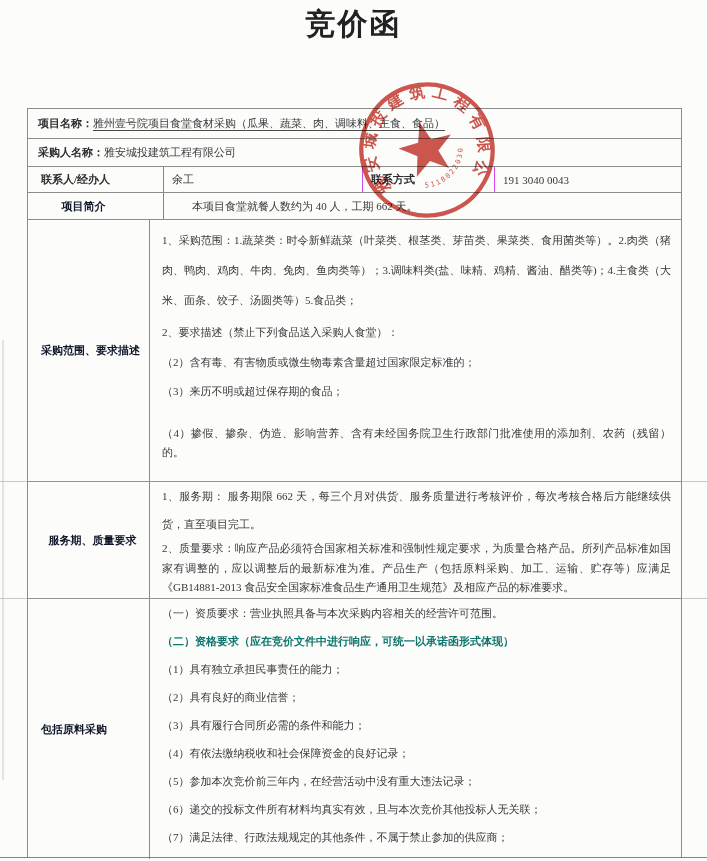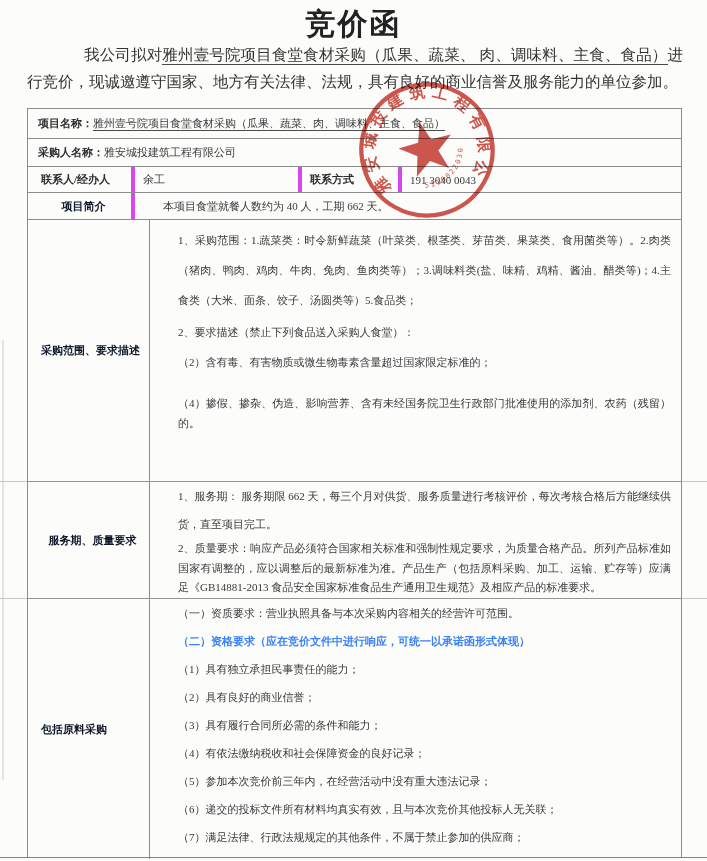--- a/index.html
+++ b/index.html
@@ -47,34 +47,34 @@
     display:flex;
     box-sizing:border-box;
     border-bottom:1px solid #8c8c8c;
   }
   .trow:last-child{border-bottom:none;}
   .cell{
     box-sizing:border-box;
     padding:0 8px;
     display:flex;align-items:center;
   }
-  .cell + .cell{border-left:4px solid #d946ef;}
+  .cell + .cell{border-left:1px solid #d946ef;margin-left:32px;}
   .lbl{font-weight:700;color:#2d2d2f;}
   .labelcol{
     width:103px;flex:0 0 103px;
     padding:0 5px 0 13px;
     display:flex;flex-direction:column;justify-content:center;
     font-weight:700;color:#0f172a;
     line-height:25px;
   }
   .contentcol{
     flex:1;
     border-left:1px solid #8c8c8c;
     box-sizing:border-box;
-    padding:3px 10px 0 28px;
+    padding:3px 10px 0 12px;
     text-align:justify;
   }
   .contentcol p{margin:0;line-height:19.5px;color:#38383a;}
   
   .r1{height:30px;}
   .r2{height:28px;}
   .r3{height:26px;}
   .r4{height:27px;}
   .r5{height:262px;}
   .r6{height:117px;}
@@ -91,21 +91,21 @@
   .scope p.p3{margin-top:10px;}
   .scope p.p4{margin-top:10px;}
   .scope p.p5{margin-top:22px;}
   
   .service{padding-top:0;}
   .service p.p0{line-height:28px;margin-top:0;}
   .service p.p1{line-height:19.5px;margin-top:1px;}
   
   .qual{padding-top:0;}
   .qual p{line-height:28px;margin:0;}
-  .qual p.bold{font-weight:700;color:#3b82f6;}
+  .qual p.bold{font-weight:700;color:#0f766e;}
   
   .scanline{position:absolute;left:0;width:707px;height:0;border-top:1px solid #9a9a9a;opacity:.55;}
   .scanline.strong{opacity:.9;border-top-color:#777;}
   .edge-artifact{position:absolute;left:2px;top:340px;height:440px;width:0;border-left:2px solid #b5b5b5;opacity:.35;}
   
   .stamp{
     position:absolute;left:351px;top:74px;
     width:152px;height:152px;
     transform:rotate(-15deg);
     opacity:.85;
@@ -113,21 +113,20 @@
     pointer-events:none;
   }
 </style>
 </head>
 <body>
 
 <div class="page">
 
   <h1 class="title">竞价函</h1>
 
-  <p class="intro"><span>我公司拟对</span><span class="u">雅州壹号院项目食堂食材采购（瓜果、蔬菜、 肉、调味料、主食、食品）</span><span>进行竞价，现诚邀遵守国家、地方有关法律、法规，具有良好的商业信誉及服务能力的单位参加。</span></p>
 
   <div class="doc-table">
 
     <div class="trow r1">
       <div class="cell">
         <span><span class="lbl">项目名称：</span><span class="u">雅州壹号院项目食堂食材采购（瓜果、蔬菜、肉、调味料、主食、食品）</span></span>
       </div>
     </div>
 
     <div class="trow r2">
@@ -147,20 +146,21 @@
       <div class="cell labelcol" style="justify-content:center;">项目简介</div>
       <div class="cell" style="flex:1;padding-left:28px;">本项目食堂就餐人数约为 40 人，工期 662 天。</div>
     </div>
 
     <div class="trow r5">
       <div class="labelcol">采购范围、要求描述</div>
       <div class="contentcol scope">
         <p class="p0">1、采购范围：1.蔬菜类：时令新鲜蔬菜（叶菜类、根茎类、芽苗类、果菜类、食用菌类等）。2.肉类（猪肉、鸭肉、鸡肉、牛肉、兔肉、鱼肉类等）；3.调味料类(盐、味精、鸡精、酱油、醋类等)；4.主食类（大米、面条、饺子、汤圆类等）5.食品类；</p>
         <p class="p1">2、要求描述（禁止下列食品送入采购人食堂）：</p>
         <p class="p3">（2）含有毒、有害物质或微生物毒素含量超过国家限定标准的；</p>
+        <p class="p4">（3）来历不明或超过保存期的食品；</p>
         <p class="p5">（4）掺假、掺杂、伪造、影响营养、含有未经国务院卫生行政部门批准使用的添加剂、农药（残留）的。</p>
       </div>
     </div>
 
     <div class="trow r6">
       <div class="labelcol" style="text-align:center;">服务期、质量要求</div>
       <div class="contentcol service">
         <p class="p0">1、服务期： 服务期限 662 天，每三个月对供货、服务质量进行考核评价，每次考核合格后方能继续供货，直至项目完工。</p>
         <p class="p1">2、质量要求：响应产品必须符合国家相关标准和强制性规定要求，为质量合格产品。所列产品标准如国家有调整的，应以调整后的最新标准为准。产品生产（包括原料采购、加工、运输、贮存等）应满足《GB14881-2013 食品安全国家标准食品生产通用卫生规范》及相应产品的标准要求。</p>
       </div>

